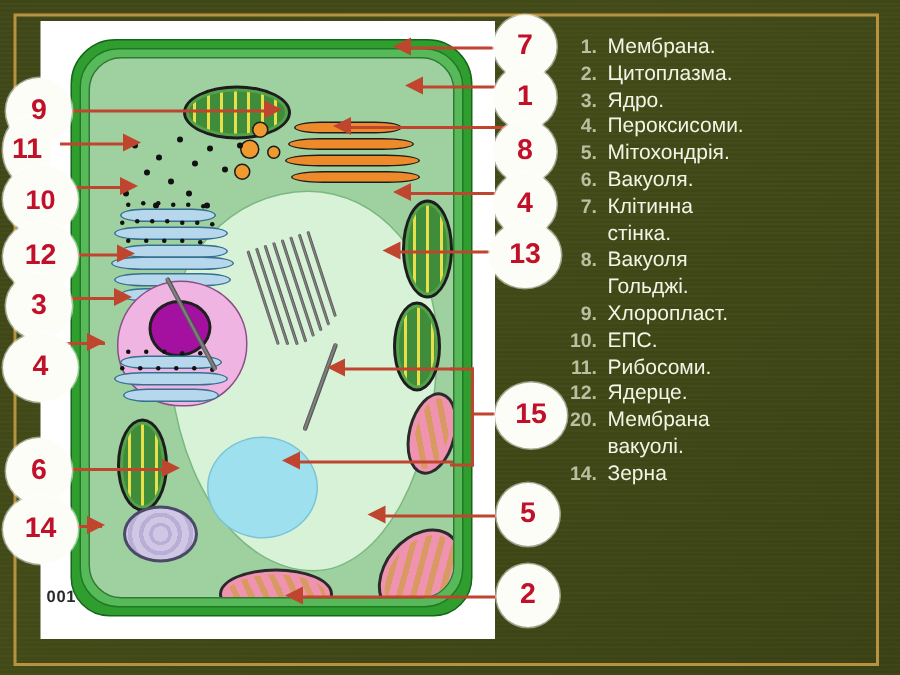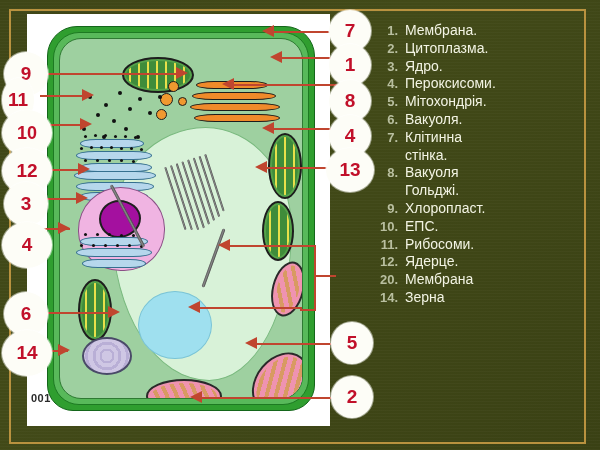--- a/index.html
+++ b/index.html
@@ -361,20 +361,23 @@
     </div>
   <div class="bub" style="left:329px;top:80px;width:42px;height:42px;font-size:19px;">
       <span>8</span>
     </div>
   <div class="bub" style="left:329px;top:115px;width:42px;height:42px;font-size:19px;">
       <span>4</span>
     </div>
   <div class="bub" style="left:326px;top:148px;width:48px;height:44px;font-size:19px;">
       <span>13</span>
     </div>
+  <div class="bub" style="left:330px;top:255px;width:48px;height:44px;font-size:19px;">
+      <span>15</span>
+    </div>
   <div class="bub" style="left:331px;top:322px;width:42px;height:42px;font-size:19px;">
       <span>5</span>
     </div>
   <div class="bub" style="left:331px;top:376px;width:42px;height:42px;font-size:19px;">
       <span>2</span>
     </div>
 
   <div class="legend">
     <div class="lrow">
         <div class="lnum">1.</div>
@@ -429,19 +432,23 @@
         <div class="ltext">Рибосоми.</div>
       </div>
     <div class="lrow">
         <div class="lnum">12.</div>
         <div class="ltext">Ядерце.</div>
       </div>
     <div class="lrow">
         <div class="lnum">20.</div>
         <div class="ltext">Мембрана</div>
       </div>
+    <div class="lrow cont">
+        <div class="lnum"></div>
+        <div class="ltext cont">вакуолі.</div>
+      </div>
     <div class="lrow">
         <div class="lnum">14.</div>
         <div class="ltext">Зерна</div>
       </div>
   </div>
 
 </div>
 
 </body></html>

